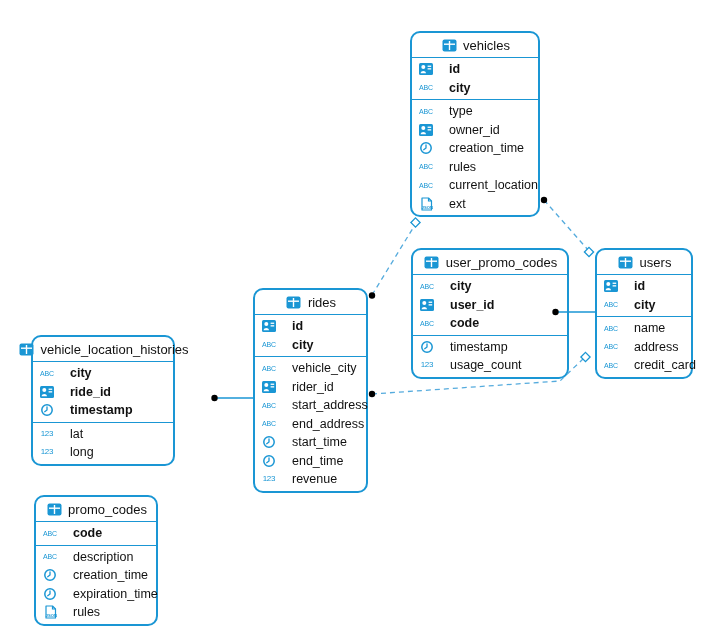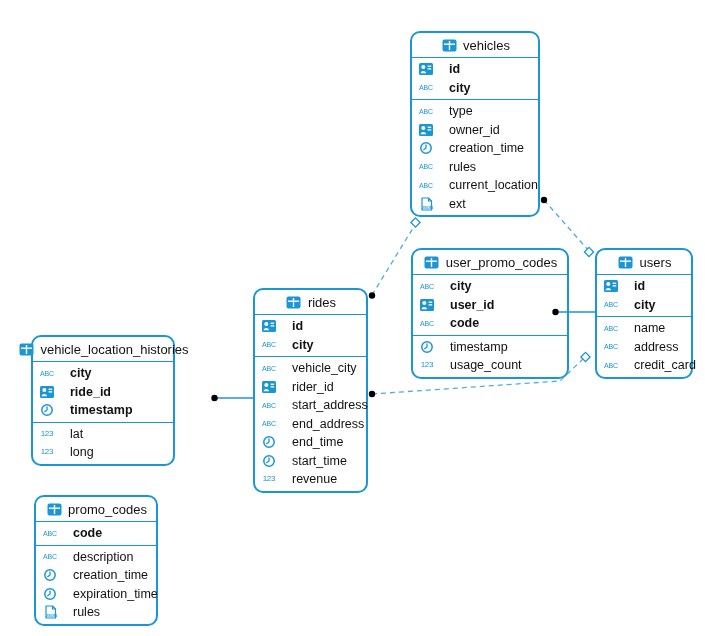--- a/index.html
+++ b/index.html
@@ -287,30 +287,30 @@
             </span>
             <span class="f-name">end_address</span>
           </div>
           <div class="row">
             <span class="ic">
               <svg width="14" height="14" viewBox="0 0 14 14">
                 <circle cx="7" cy="7" r="5.2" fill="none" stroke="#1a96d4" stroke-width="1.5"></circle>
                 <path d="M7 7 L7 3.9 M7 7 L4.7 8.7" stroke="#1a96d4" stroke-width="1.3" fill="none" stroke-linecap="round"></path>
               </svg>
             </span>
+            <span class="f-name">start_time</span>
+          </div>
+          <div class="row">
+            <span class="ic">
+              <svg width="14" height="14" viewBox="0 0 14 14">
+                <circle cx="7" cy="7" r="5.2" fill="none" stroke="#1a96d4" stroke-width="1.5"></circle>
+                <path d="M7 7 L7 3.9 M7 7 L4.7 8.7" stroke="#1a96d4" stroke-width="1.3" fill="none" stroke-linecap="round"></path>
+              </svg>
+            </span>
             <span class="f-name">end_time</span>
-          </div>
-          <div class="row">
-            <span class="ic">
-              <svg width="14" height="14" viewBox="0 0 14 14">
-                <circle cx="7" cy="7" r="5.2" fill="none" stroke="#1a96d4" stroke-width="1.5"></circle>
-                <path d="M7 7 L7 3.9 M7 7 L4.7 8.7" stroke="#1a96d4" stroke-width="1.3" fill="none" stroke-linecap="round"></path>
-              </svg>
-            </span>
-            <span class="f-name">start_time</span>
           </div>
           <div class="row">
             <span class="ic">
               <span class="txt-ic num">123</span>
             </span>
             <span class="f-name">revenue</span>
           </div>
         </div>
       </div>
       <div class="tbl" style="left:31px;top:335px;width:144px;">

